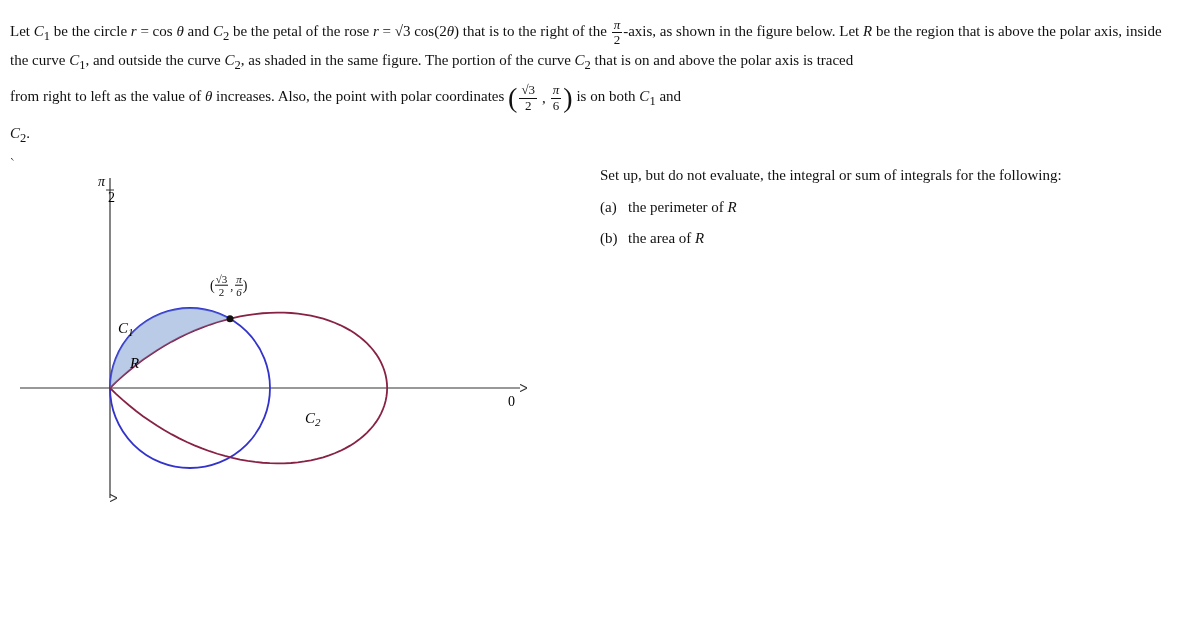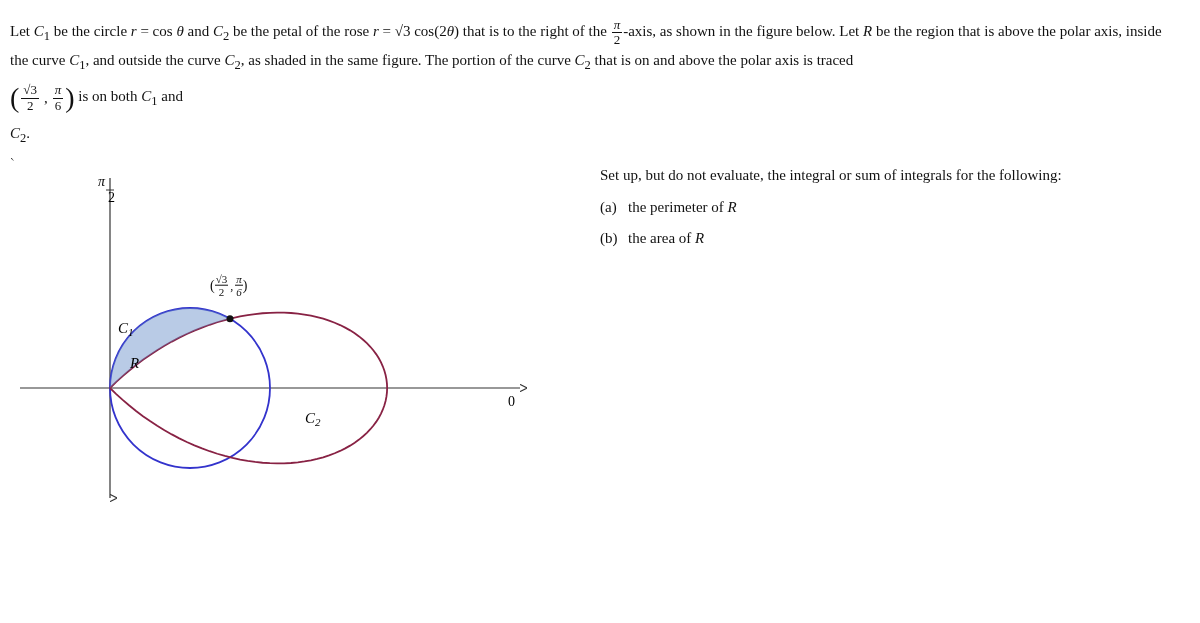--- a/index.html
+++ b/index.html
@@ -83,20 +83,21 @@
     <i>r</i> = √3 cos(2<i>θ</i>) that is to the right of the
     <span class="fraction">
       <span class="num"><i>π</i></span>
       <span class="den">2</span>
     </span>-axis, as
     shown in the figure below. Let <i>R</i> be the region that is above the polar axis, inside the curve <i>C</i><sub>1</sub>, and outside the
     curve <i>C</i><sub>2</sub>, as shaded in the same figure. The portion of the curve <i>C</i><sub>2</sub> that is on and above the polar axis is traced
   </span>
 </div>
 <div class="main-text">
+  <span>from right to left as the value of <i>θ</i> increases. Also, the point with polar coordinates</span>
   <span class="paren-group">
     <span class="big-paren">(</span>
     <span style="display:inline-flex; flex-direction:column; align-items:center; vertical-align:middle; font-size:13px; line-height:1.1; margin:0 2px;">
       <span style="border-bottom:1px solid #111; padding:0 2px;">√3</span>
       <span style="padding:0 2px;">2</span>
     </span>
     <span style="margin:0 3px;">,</span>
     <span style="display:inline-flex; flex-direction:column; align-items:center; vertical-align:middle; font-size:13px; line-height:1.1; margin:0 2px;">
       <span style="border-bottom:1px solid #111; padding:0 2px;"><i>π</i></span>
       <span style="padding:0 2px;">6</span>

